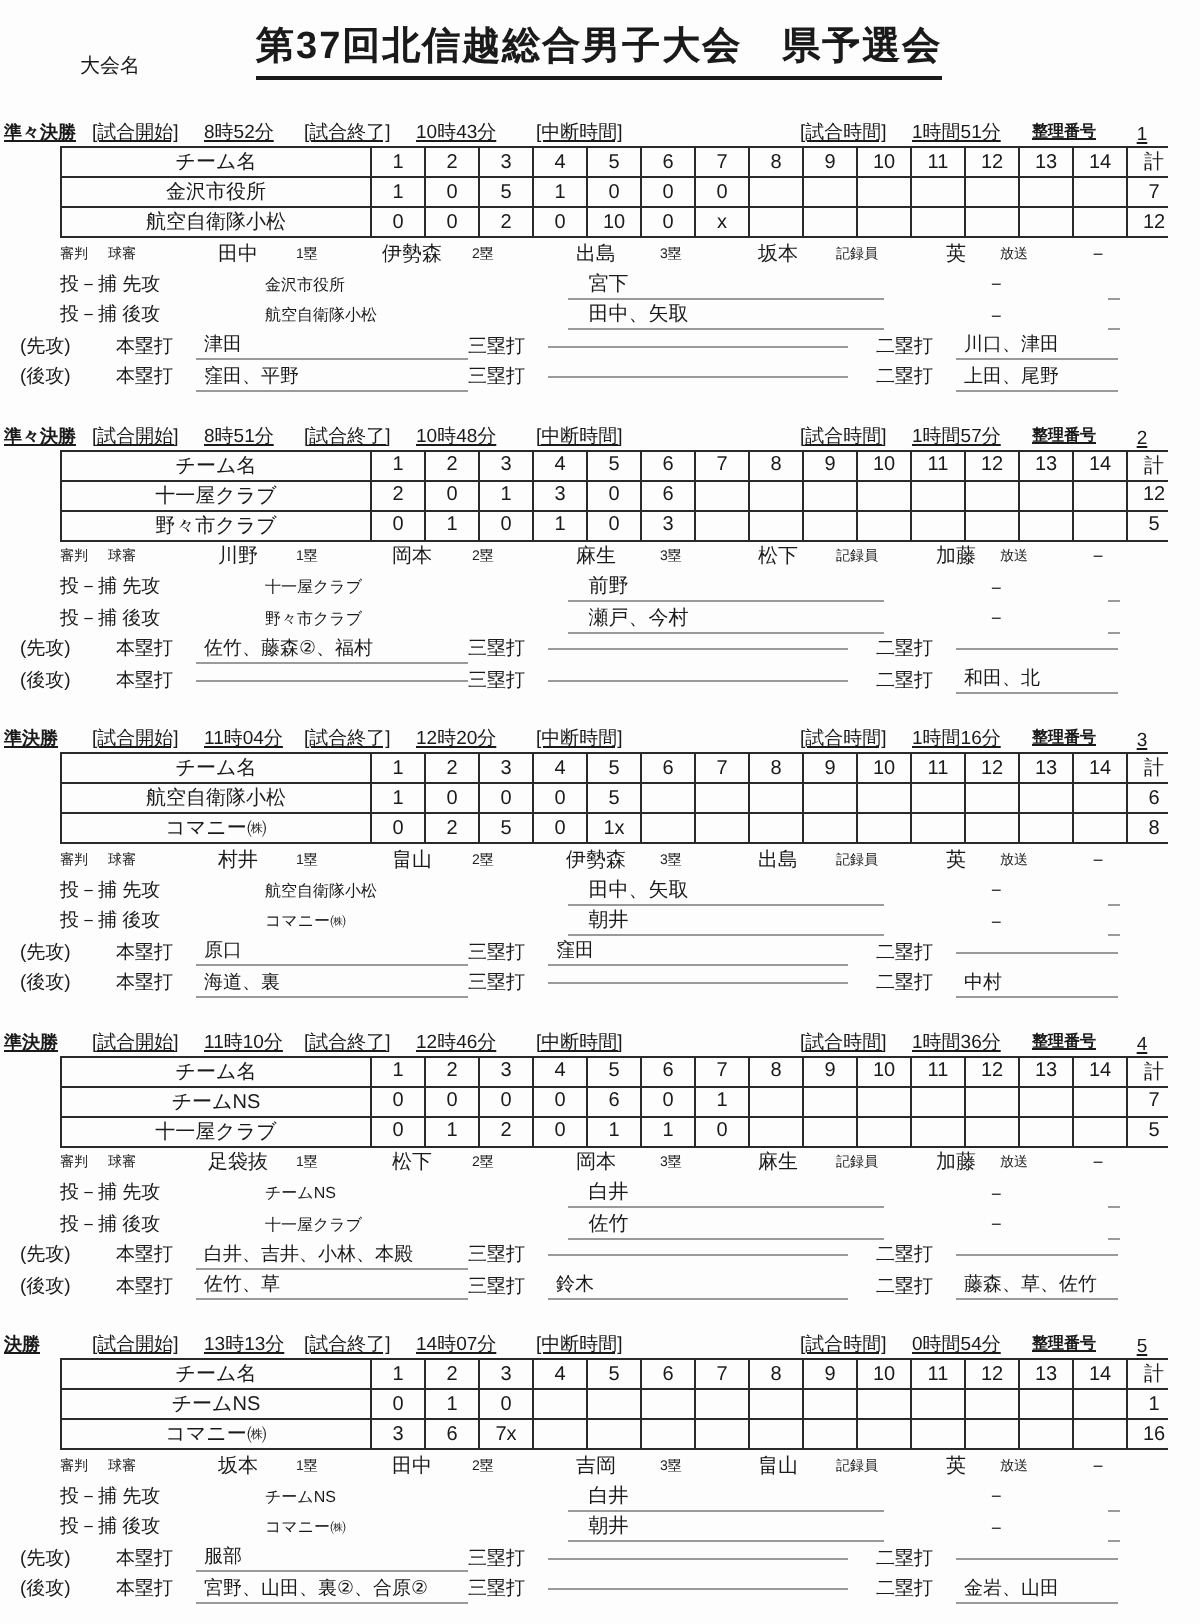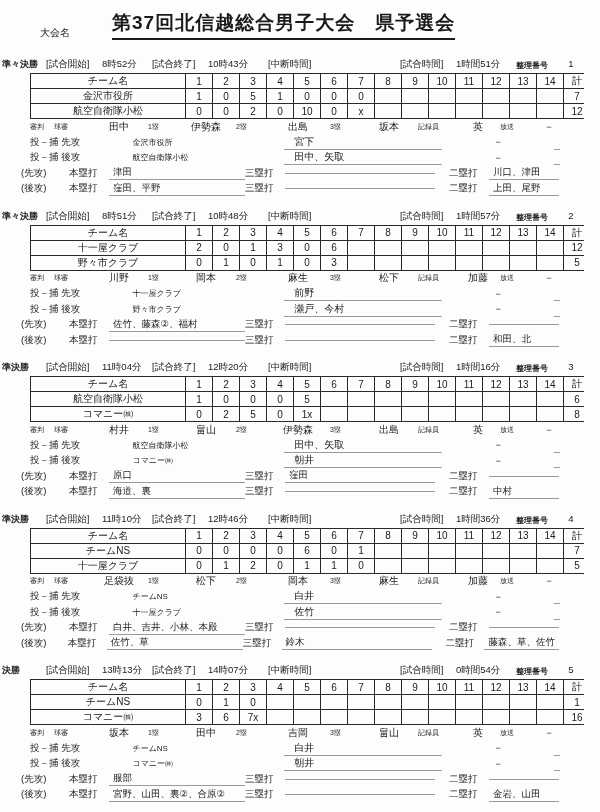--- a/index.html
+++ b/index.html
@@ -7,30 +7,30 @@
     width: 600px; height: 812px;
     background: #fdfdfd;
     color: #1a1a1a;
     font-family: "Liberation Sans", "DejaVu Sans", sans-serif;
   }
   .page { position: relative; width: 584px; height: 812px; overflow: hidden; }
 
   .title-row { position: relative; height: 58px; }
   .taikai-label { position: absolute; left: 40px; top: 26px; font-size: 10px; }
   .doc-title {
-    position: absolute; left: 112px; top: 10px;
+    position: absolute; left: 128px; top: 10px;
     font-size: 19px; font-weight: bold; letter-spacing: 1px;
     border-bottom: 2px solid #1a1a1a; padding-bottom: 2px;
     white-space: nowrap;
   }
 
   .game { margin-bottom: 13px; }
 
   
-  .ghead { display: flex; align-items: flex-start; height: 15px; padding: 0 4px 0 2px; font-size: 9.5px; white-space: nowrap; }
+  .ghead { display: flex; align-items: flex-end; height: 15px; padding: 0 4px 0 2px; font-size: 9.5px; white-space: nowrap; text-decoration: underline; }
   .round { width: 44px; font-weight: bold; font-size: 9px; }
   .glab  { width: 56px; }
   .gval  { width: 50px; }
   .gval.wide { width: 60px; }
   .gspacer { flex: 1; }
   .refno-lab { width: 46px; font-size: 8px; font-weight: bold; align-self: center; }
   .refno { width: 18px; text-align: center; }
 
   
   table.score { border-collapse: collapse; margin-left: 30px; width: 560px; table-layout: fixed; }
@@ -56,21 +56,21 @@
   .un5 { width: 44px; } .w-ann { width: 38px; }
   .un6 { flex: 1; margin-right: 24px; }
 
   .battery { padding-left: 30px; font-size: 10px; gap: 44px; }
   .blab  { width: 64px; font-size: 9.5px; }
   .bteam { width: 118px; font-size: 8px; overflow: hidden; }
   .bfield1 { width: 172px; border-bottom: 1px solid #9a9a9a; padding-left: 10px; overflow: hidden; }
   .bdash { width: 26px; text-align: center; }
   .bfield2 { flex: 1; margin-right: 24px; border-bottom: 1px solid #9a9a9a; padding-left: 6px; overflow: hidden; }
 
-  .hits { padding-left: 21px; font-size: 9.5px; }
+  .hits { padding-left: 10px; font-size: 9.5px; }
   .hatk { width: 48px; }
   .hlab { width: 40px; }
   .hfield1 { min-width: 136px; border-bottom: 1px solid #9a9a9a; padding: 0 4px; }
   .hlab3 { width: 40px; }
   .hfield2 { min-width: 150px; border-bottom: 1px solid #9a9a9a; padding: 0 4px; }
   .hlab4 { width: 40px; margin-left: 14px; }
   .hfield3 { flex: 1; margin-right: 25px; border-bottom: 1px solid #9a9a9a; padding: 0 4px; }
 </style>
 </head>
 <body>

